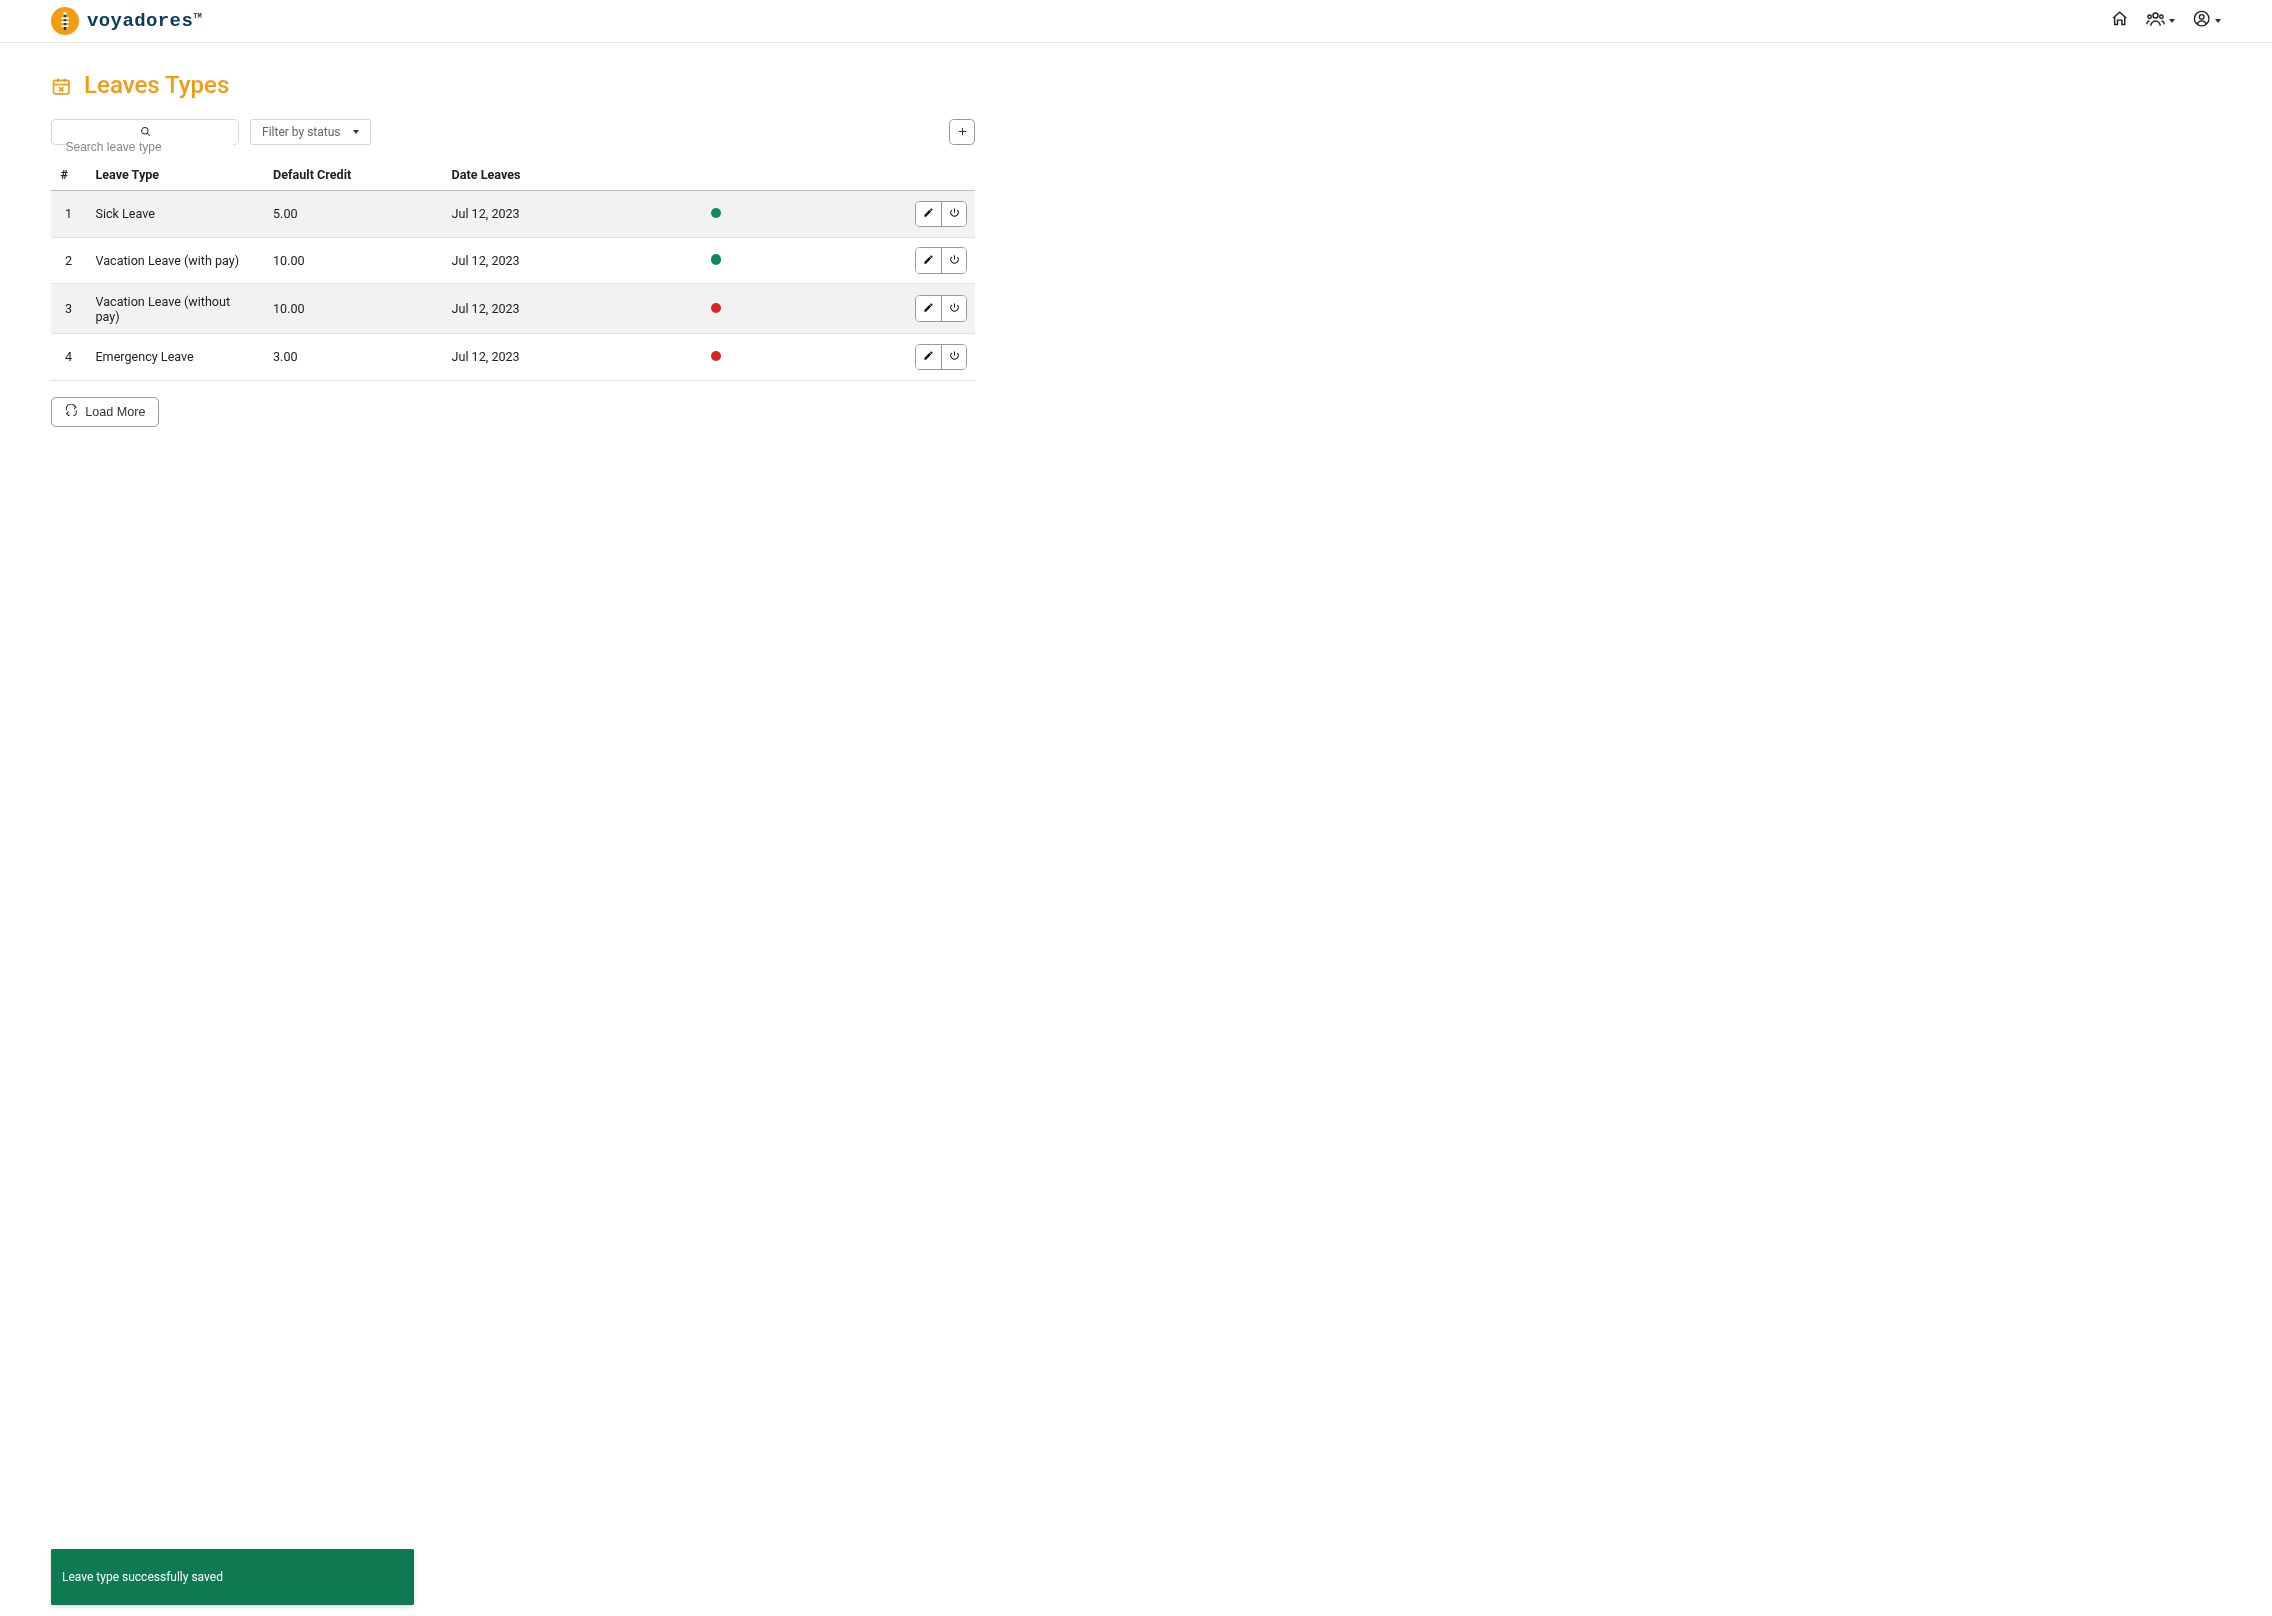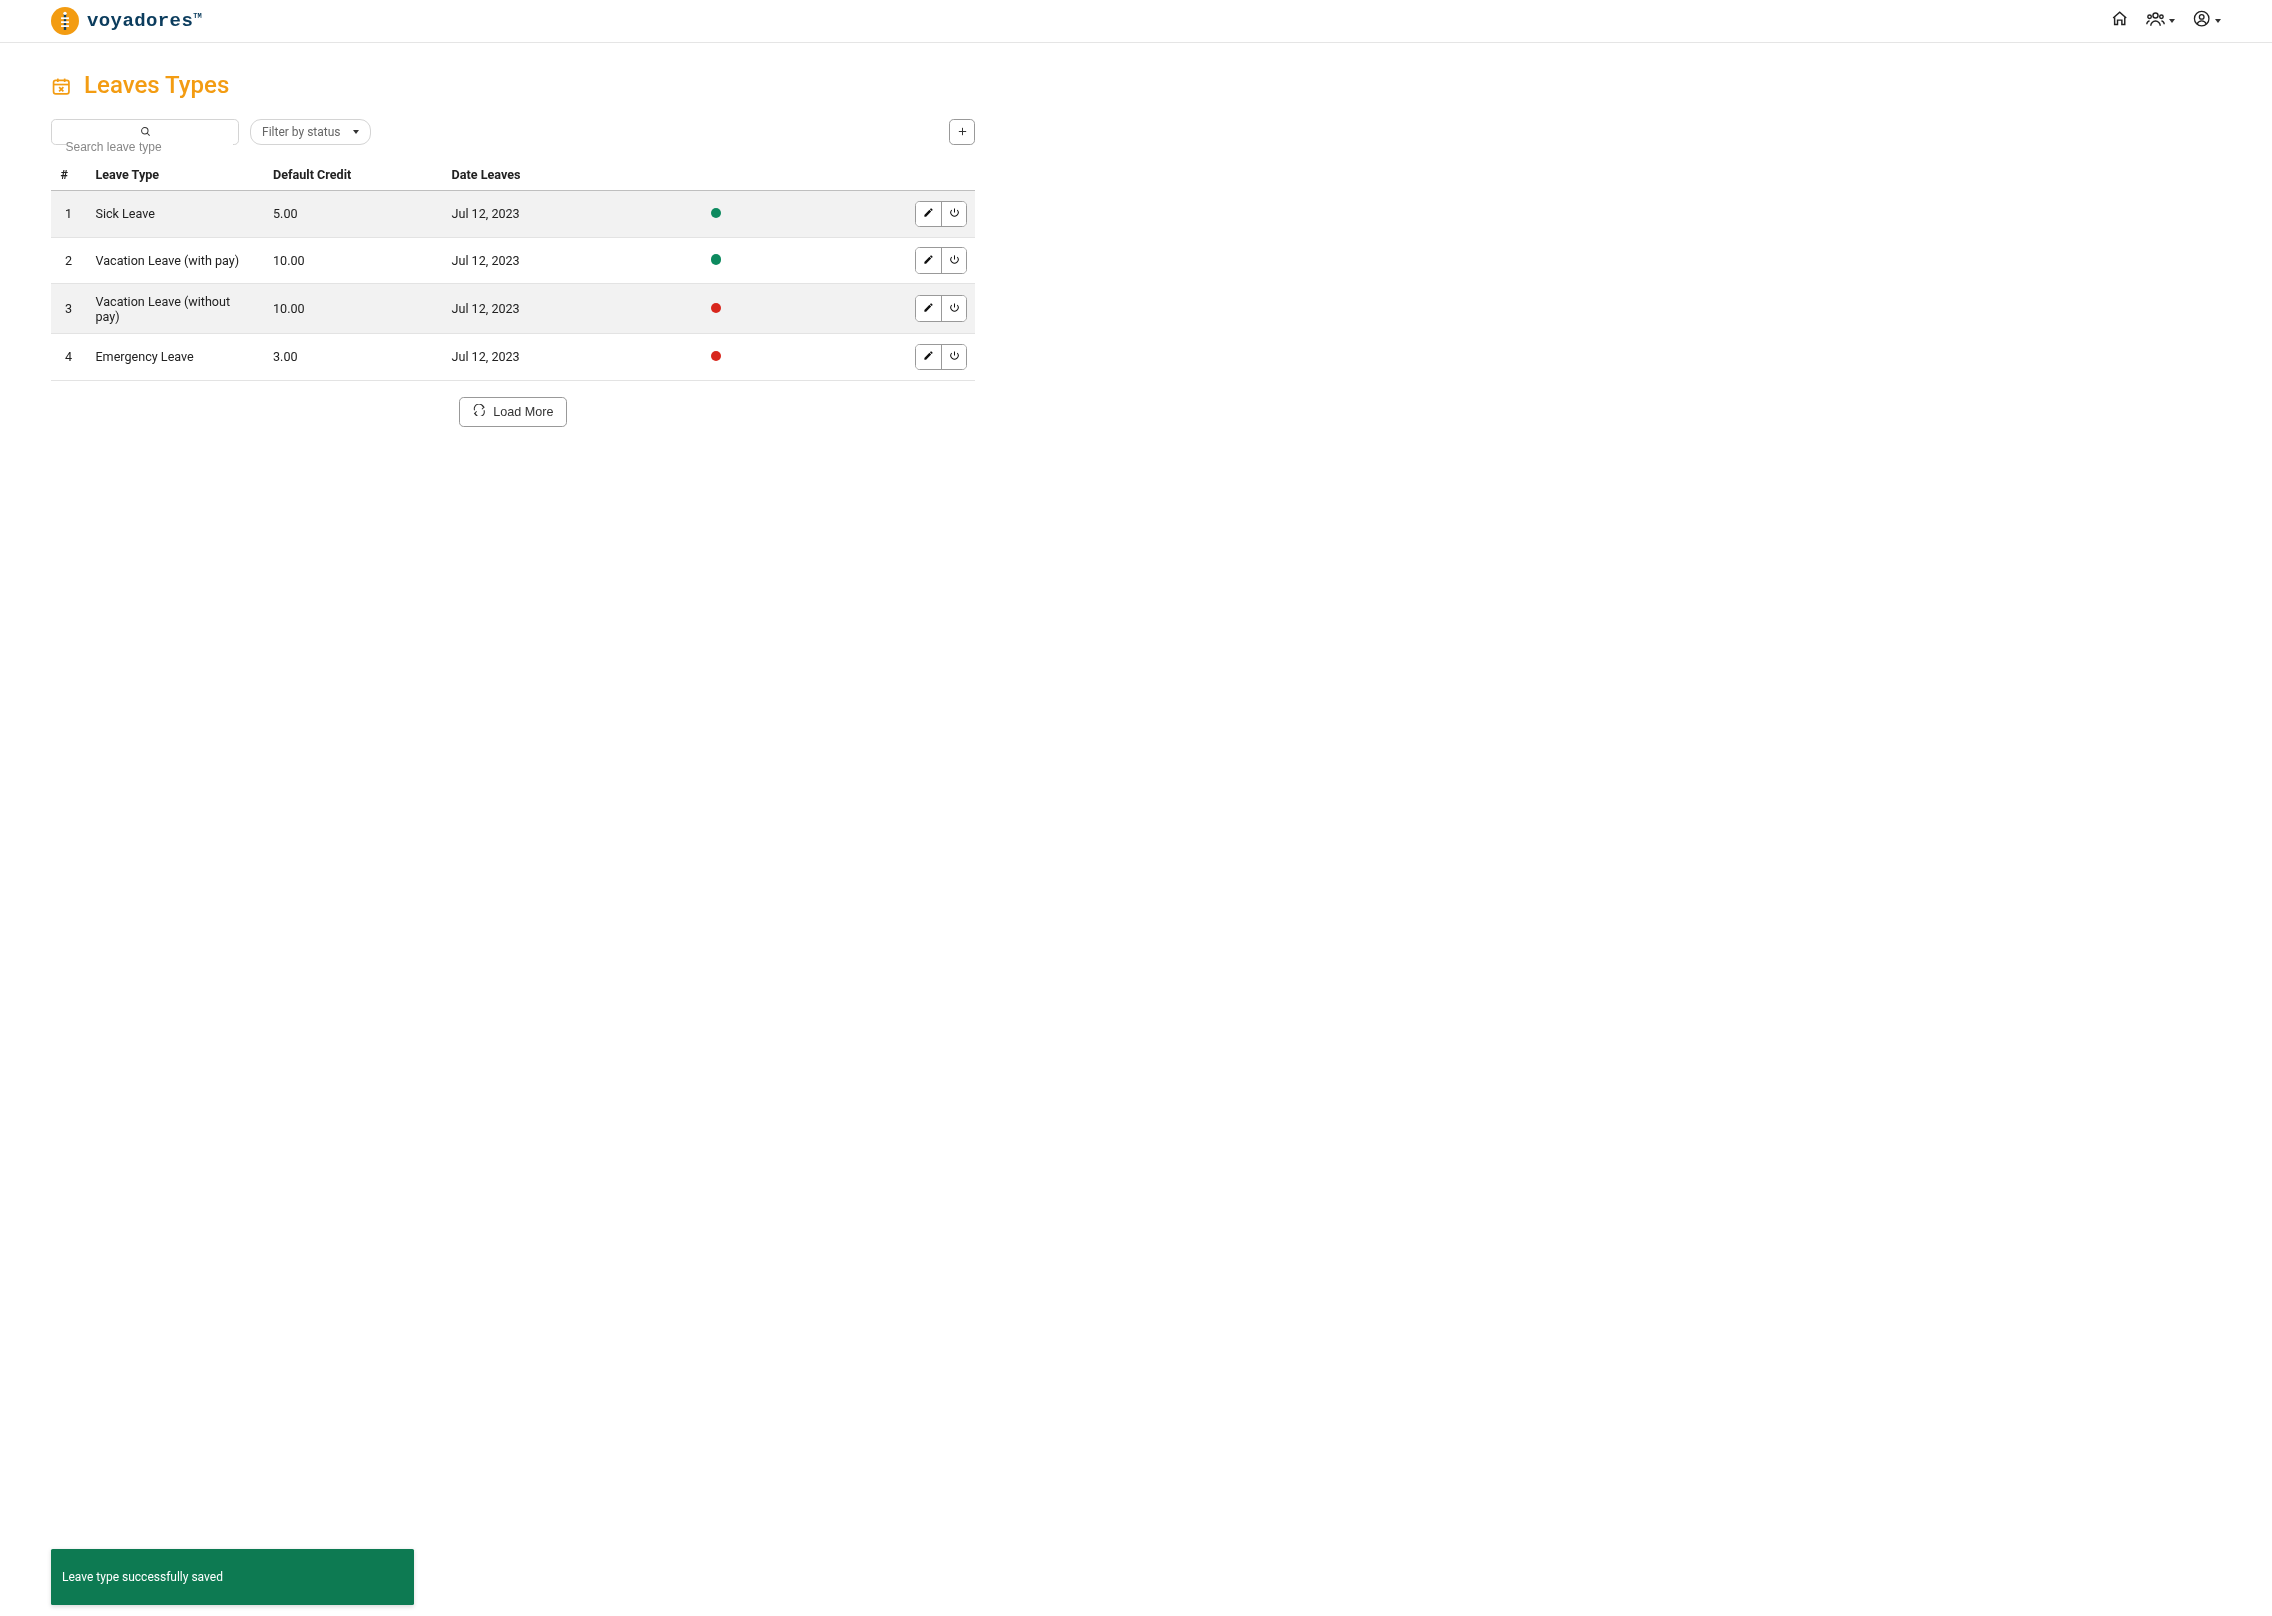--- a/index.html
+++ b/index.html
@@ -108,21 +108,21 @@
     font-size: 12px;
     margin-left: 8px;
     width: 100%;
     color: #333;
   }
   .search-input::placeholder { color: #888; }
   .filter-select {
     display: flex;
     align-items: center;
     border: 0.8px solid #d4d4d4;
-    border-radius: 11px;
+    border-radius: 2px;
     padding: 4.7px 11px;
     height: 26px;
     font-size: 12px;
     color: #666;
     gap: 11px;
     cursor: pointer;
     background: #fff;
   }
   .spacer { flex: 1; }
   .add-btn {
@@ -186,21 +186,20 @@
     display: flex; align-items: center; justify-content: center;
     cursor: pointer;
     color: #222;
     background: #fff;
   }
   .row-action-btn + .row-action-btn { border-left: 0.8px solid #999; }
 
   
   .load-more-wrap {
     display: flex;
-    justify-content: center;
     margin-top: 16px;
   }
   .load-more-btn {
     display: flex;
     align-items: center;
     gap: 8px;
     border: 0.8px solid #999;
     border-radius: 4.7px;
     padding: 6.3px 12.6px;
     font-size: 12.6px;

